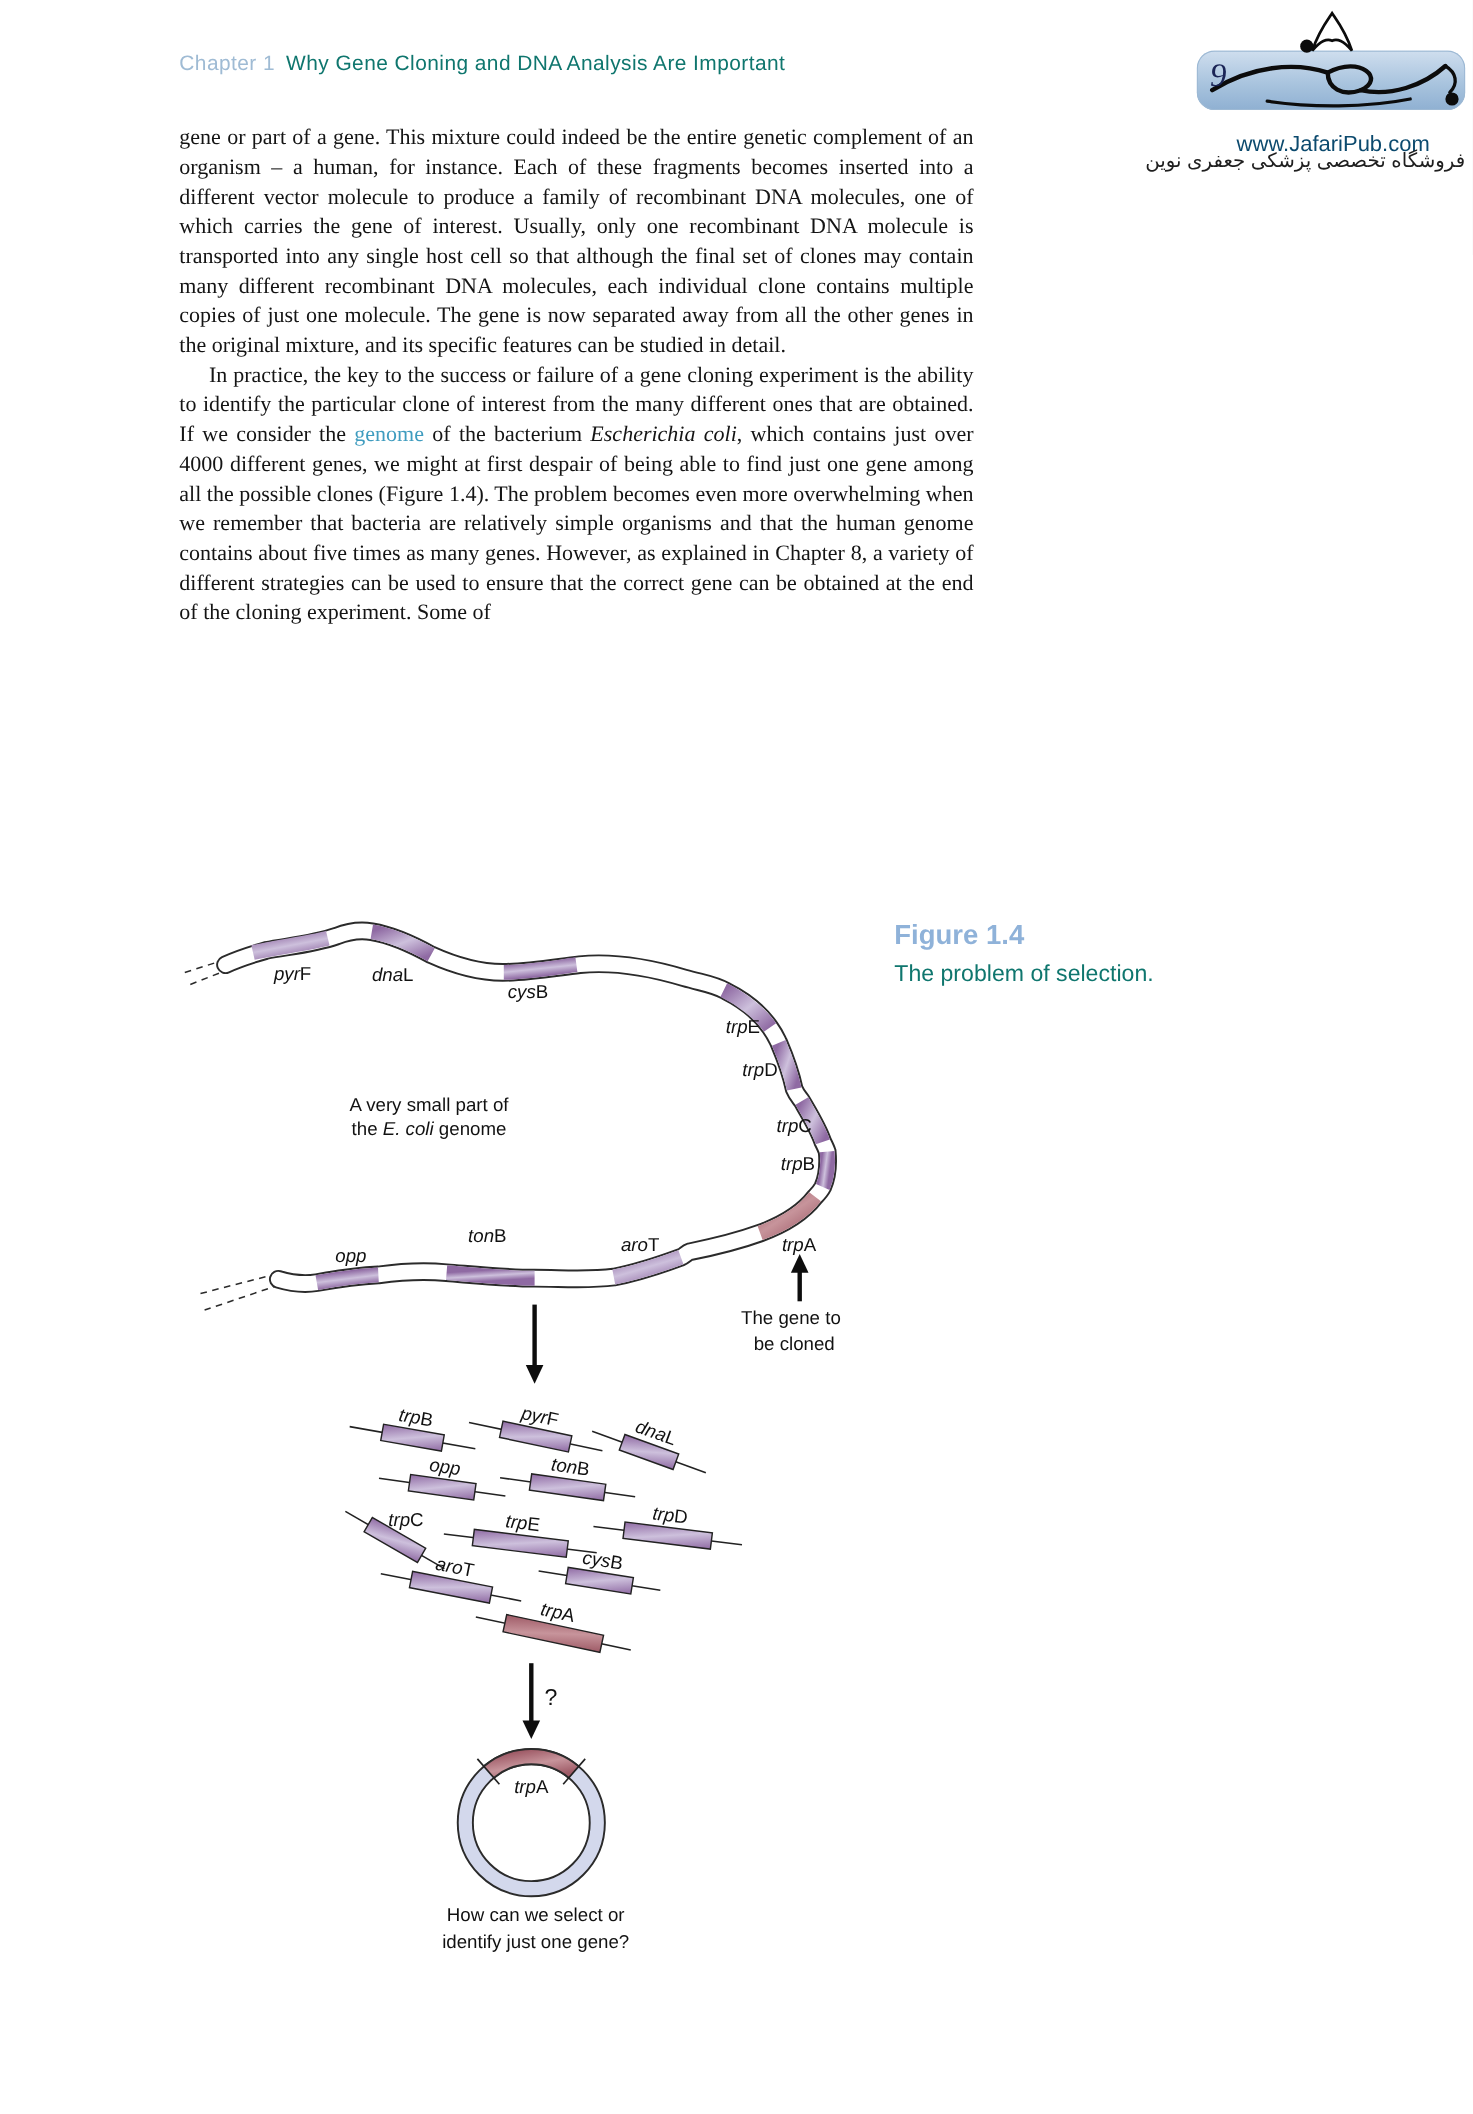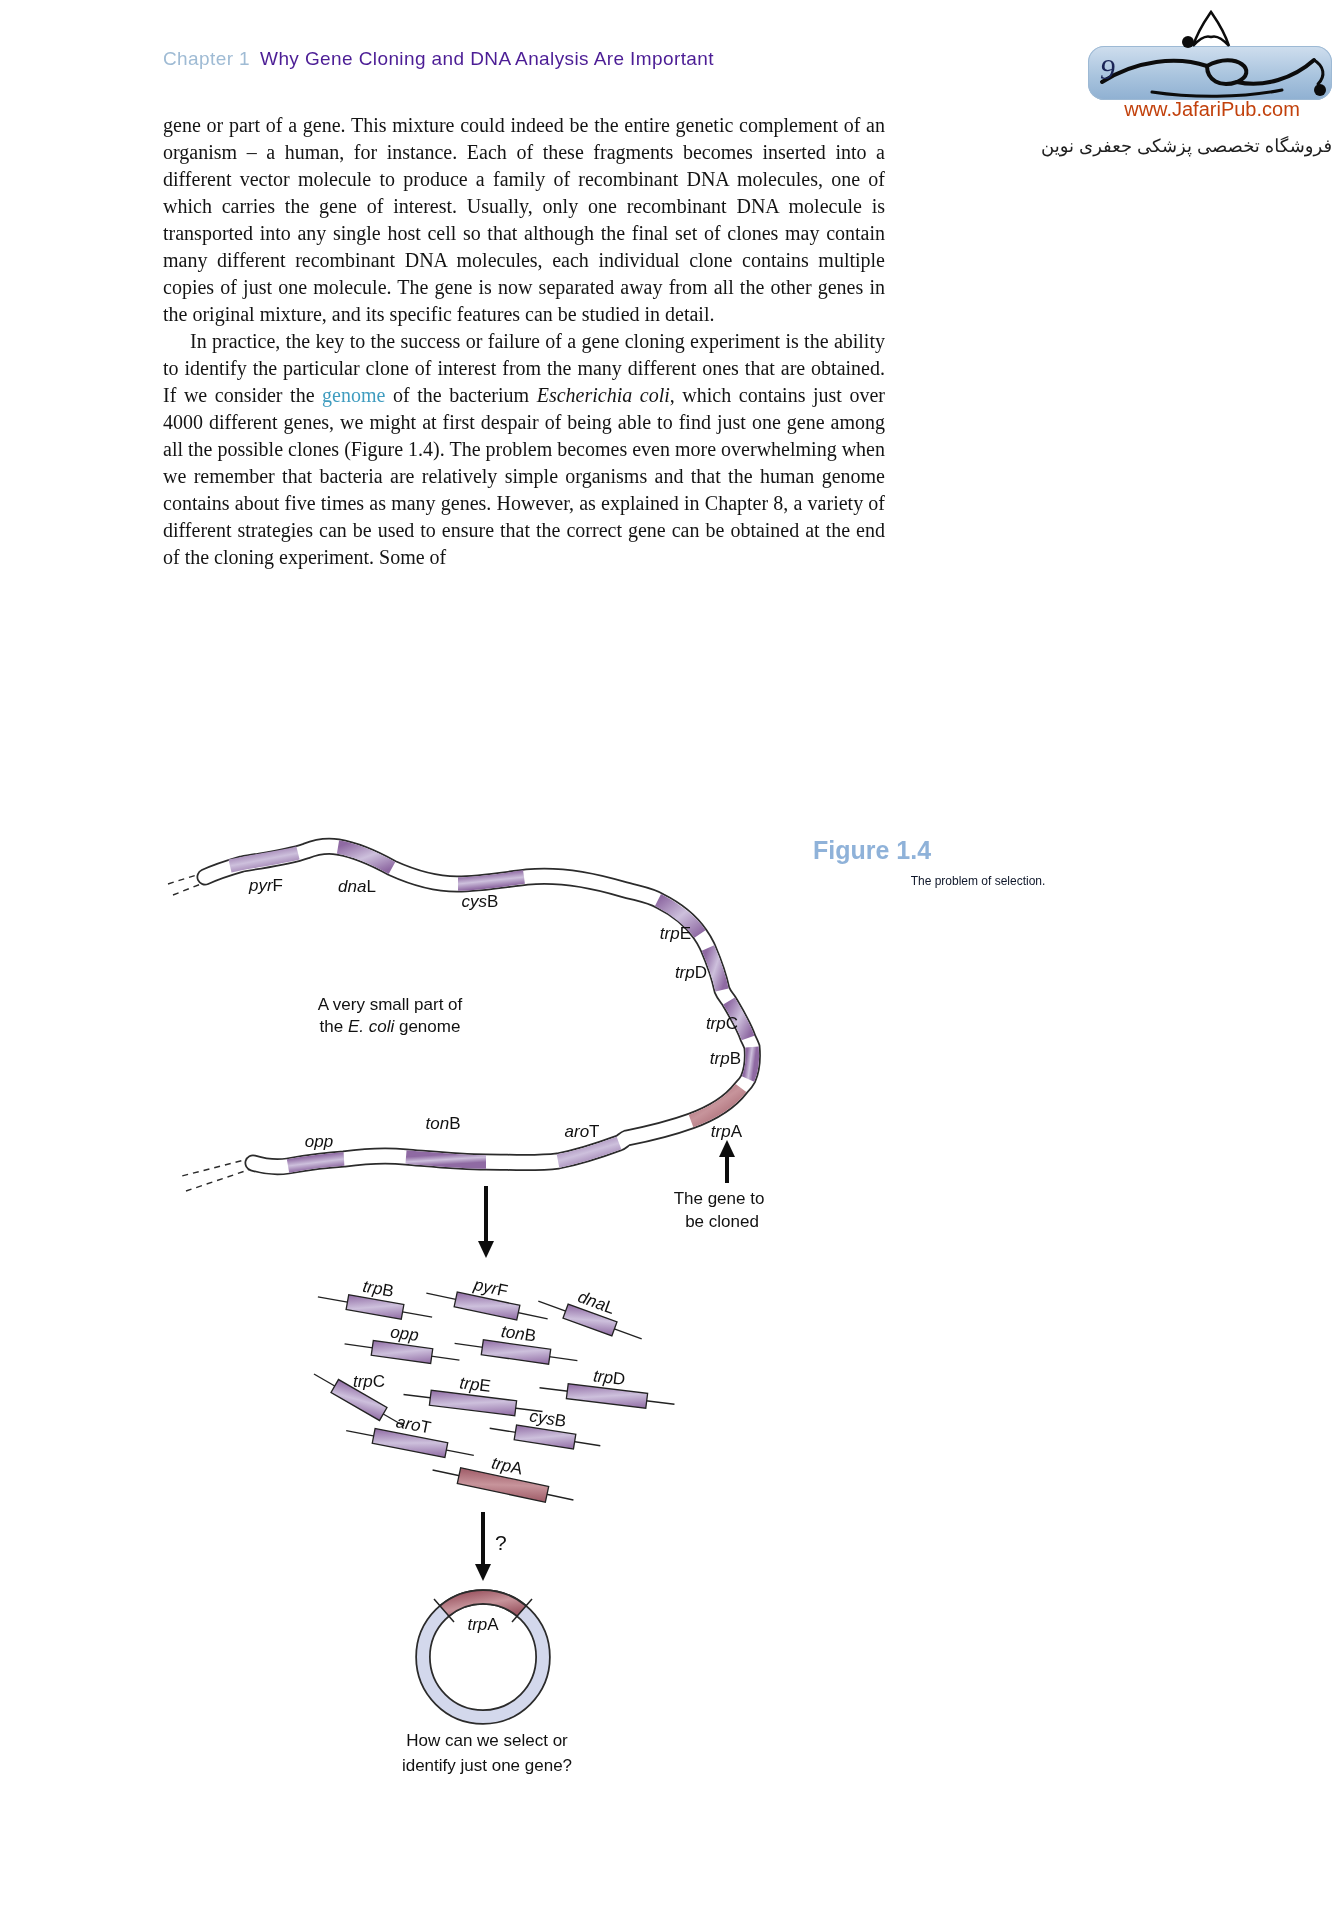--- a/index.html
+++ b/index.html
@@ -7,37 +7,37 @@
     position:relative; width:1339px; height:1922px; background:#ffffff;
     font-family:"Liberation Serif", serif; color:#141414; overflow:hidden;
     margin:0 auto;
   }
   
   .running-head {
     position:absolute; left:163px; top:48px; width:740px;
     font-family:"Liberation Sans", sans-serif; font-size:19px; letter-spacing:.4px;
   }
   .chapter-label { color:#9fbbd4; font-weight:normal; margin-right:10px; }
-  .chapter-title { color:#4c1d95;text-align:center; }
+  .chapter-title { color:#0f766e;text-align:center; }
   
   .logo-box {
     position:absolute; left:1088px; top:46px; width:244px; height:54px;
     border-radius:16px;
     background:linear-gradient(180deg,#cfdeee 0%,#a9c4de 55%,#8fb0d2 100%);
     box-shadow:0 0 0 1px #9db9d4 inset;
   }
   .page-number {
     position:absolute; left:1100px; top:52px;
     font-family:"Liberation Serif", serif; font-style:italic;
     font-size:30px; color:#1a2456; z-index:3;
   }
   .logo-art { position:absolute; left:1080px; top:6px; z-index:2; }
   .logo-site {
-    position:absolute; left:1088px; top:98px; width:248px; text-align:center;
-    font-family:"Liberation Sans", sans-serif; font-size:20px; color:#c2410c;
+    position:absolute; left:1088px; top:120px; width:248px; text-align:center;
+    font-family:"Liberation Sans", sans-serif; font-size:20px; color:#0c4a6e;
   }
   .logo-fa {
     position:absolute; left:1020px; top:135px; width:312px; text-align:right;
     direction:rtl; font-family:"Liberation Sans", sans-serif;
     font-size:18px; color:#1f1f1f;
   }
   
   .body-text {
     position:absolute; left:163px; top:112px; width:722px;
     font-size:20px; line-height:27px; text-align:justify;
@@ -46,23 +46,22 @@
   .body-text p + p { text-indent:27px; }
   .glossary-term { color:#3f9cbf; }
   .species { font-style:italic; }
   
   .figure-heading { position:absolute; left:813px; top:820px; width:330px;margin-top:16px; }
   .figure-heading .fig-num {
     font-family:"Liberation Sans", sans-serif; font-weight:bold;
     font-size:25px; color:#8fb2d9; margin:0;
   }
   .figure-heading .fig-cap {
-    font-family:"Liberation Sans", sans-serif; font-size:12px; color:#0f172a;
+    font-family:"Liberation Sans", sans-serif; font-size:21px; color:#0f766e;
     margin:9px 0 0 0;
-    text-align:center;
   }
   .figure-svg { position:absolute; left:150px; top:830px; }
   .figure-svg text {
     font-family:"Liberation Sans", sans-serif; font-size:17px; fill:#111;
   }
   .figure-svg .it { font-style:italic; }
   .figure-svg .qmark { font-size:21px; }
 </style>
 </head>
 <body>

